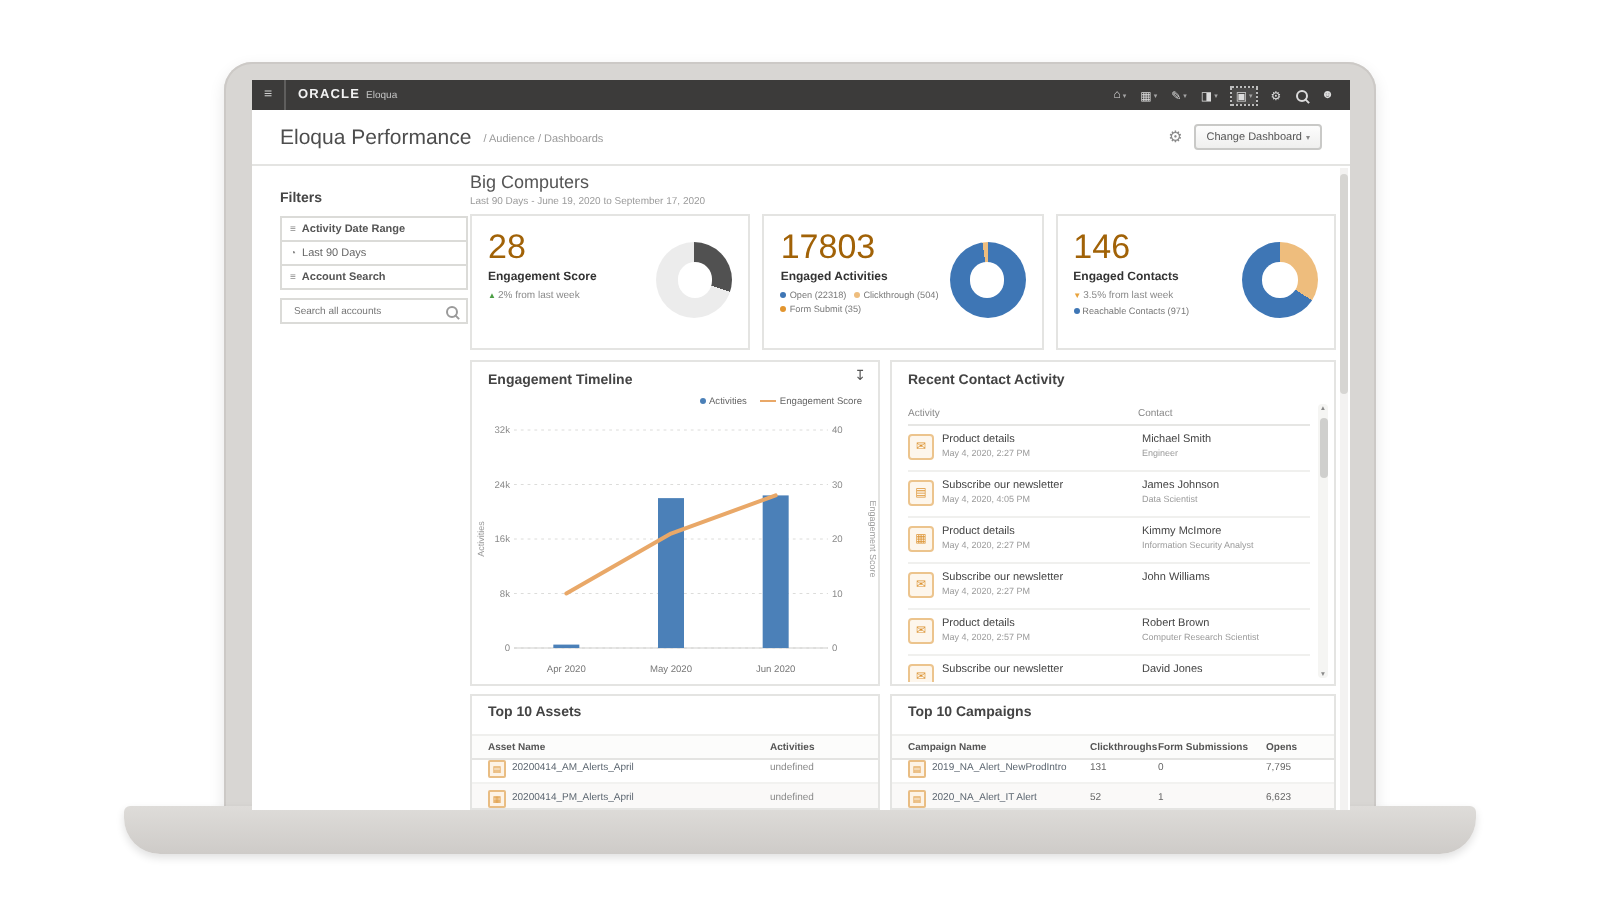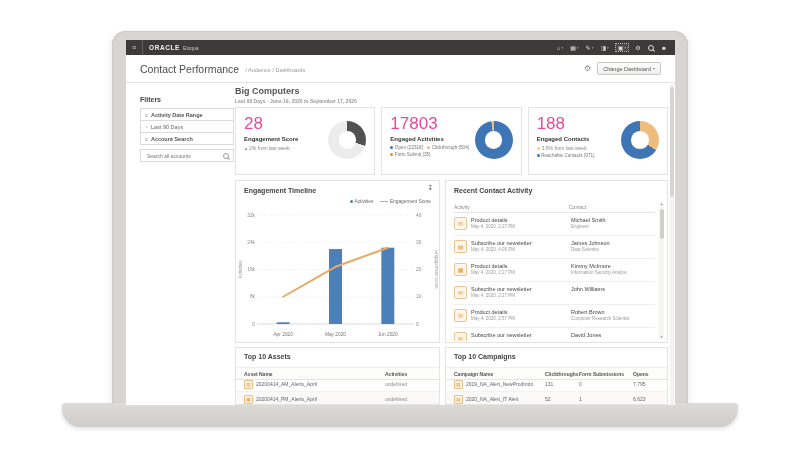--- a/index.html
+++ b/index.html
@@ -37,28 +37,28 @@
   .f-head{font-size:7px;font-weight:bold;color:#454545;margin-bottom:6px;}
   .fbox{height:13px;border:1px solid #dbdbd8;background:#fff;display:flex;align-items:center;gap:3px;padding:0 4px;font-size:5.5px;font-weight:bold;color:#555;margin-top:-1px;cursor:pointer;box-sizing:border-box;}
   .fbox.sub{font-weight:normal;color:#666;}
   .ficon{font-size:5px;color:#8a8a8a;}
   .fsearch{margin-top:4px;height:13px;border:1px solid #dbdbd8;background:#fff;display:flex;align-items:center;padding:0 4px;box-sizing:border-box;}
   .fsearch input{border:none;outline:none;flex:1;font-size:5px;color:#555;font-family:"Liberation Sans",sans-serif;width:60px;background:transparent;}
   .mag2{width:4px;height:4px;border:1px solid #9a9a9a;border-radius:50%;position:relative;display:inline-block;flex-shrink:0;}
   .mag2::after{content:"";position:absolute;width:3px;height:1px;background:#9a9a9a;transform:rotate(45deg);left:3px;top:4px;}
 
   
-  .acct{position:absolute;left:109px;top:46px;font-weight:bold;}
+  .acct{position:absolute;left:109px;top:46px;}
   .acct-name{font-size:9px;color:#555;}
   .acct-period{font-size:5px;color:#9b9b9b;margin-top:2px;}
 
   
   .kpis{position:absolute;left:109px;top:67px;width:433px;display:flex;gap:6px;}
   .kpi{flex:1;height:68px;border:1px solid #e4e4e2;background:#fff;position:relative;padding:7px 8px;box-sizing:border-box;}
-  .kpi-value{font-size:17px;color:#ec4899;font-weight:400;line-height:1;}
+  .kpi-value{font-size:17px;color:#a16207;font-weight:400;line-height:1;}
   .kpi-label{font-size:6px;font-weight:bold;color:#333;margin-top:4px;}
   .kpi-delta{font-size:5px;color:#8a8a8a;margin-top:2.5px;}
   .kpi-delta .arrow{font-size:4px;margin-right:1px;}
   .kpi-legend{display:flex;flex-wrap:wrap;gap:2px 4px;margin-top:2.5px;font-size:4.6px;color:#777;max-width:88px;}
   .dot{width:3px;height:3px;border-radius:50%;display:inline-block;margin-right:1.5px;vertical-align:middle;}
   .donut{position:absolute;right:8px;top:13px;width:38px;height:38px;border-radius:50%;}
   .donut::after{content:"";position:absolute;inset:27%;background:#fff;border-radius:50%;}
 
   
   .panel{position:absolute;border:1px solid #e4e4e2;background:#fff;box-sizing:border-box;overflow:hidden;}
@@ -139,21 +139,21 @@
         <div class="nav-item">
             <span class="mag"></span>
           </div>
         <div class="nav-item">
             <span>☻</span>
           </div>
       </div>
     </div>
 
     <div class="pagehead">
-      <span class="pagetitle">Contact Performance</span>
+      <span class="pagetitle">Eloqua Performance</span>
       <span class="crumb">/ Audience / Dashboards</span>
       <div class="ph-right">
         <span class="gear">⚙</span>
         <div class="btn">
           <span>Change Dashboard</span>
           <span class="caret">▾</span>
         </div>
       </div>
     </div>
 
@@ -195,21 +195,21 @@
         <div class="kpi-value">17803</div>
         <div class="kpi-label">Engaged Activities</div>
         <div class="kpi-legend">
           <span><span class="dot" style="background: rgb(62, 118, 181);"></span><span>Open (22318)</span></span>
           <span><span class="dot" style="background: rgb(238, 189, 125);"></span><span>Clickthrough (504)</span></span>
           <span><span class="dot" style="background: rgb(226, 149, 47);"></span><span>Form Submit (35)</span></span>
         </div>
         <div class="donut" style="background: conic-gradient(rgb(62, 118, 181) 0deg, rgb(62, 118, 181) 351.511deg, rgb(238, 189, 125) 351.511deg, rgb(238, 189, 125) 359.449deg, rgb(226, 149, 47) 359.449deg, rgb(226, 149, 47) 360deg);"></div>
       </div>
       <div class="kpi">
-        <div class="kpi-value">188</div>
+        <div class="kpi-value">146</div>
         <div class="kpi-label">Engaged Contacts</div>
         <div class="kpi-delta">
           <span class="arrow" style="color: rgb(232, 163, 61);">▼</span><span>3.5% from last week</span>
         </div>
         <div class="kpi-legend">
           <span><span class="dot" style="background: rgb(62, 118, 181);"></span><span>Reachable Contacts (971)</span></span>
         </div>
         <div class="donut" style="background: conic-gradient(rgb(238, 189, 125) 0deg, rgb(238, 189, 125) 122.4deg, rgb(62, 118, 181) 122.4deg, rgb(62, 118, 181) 360deg);"></div>
       </div>
     </div>

